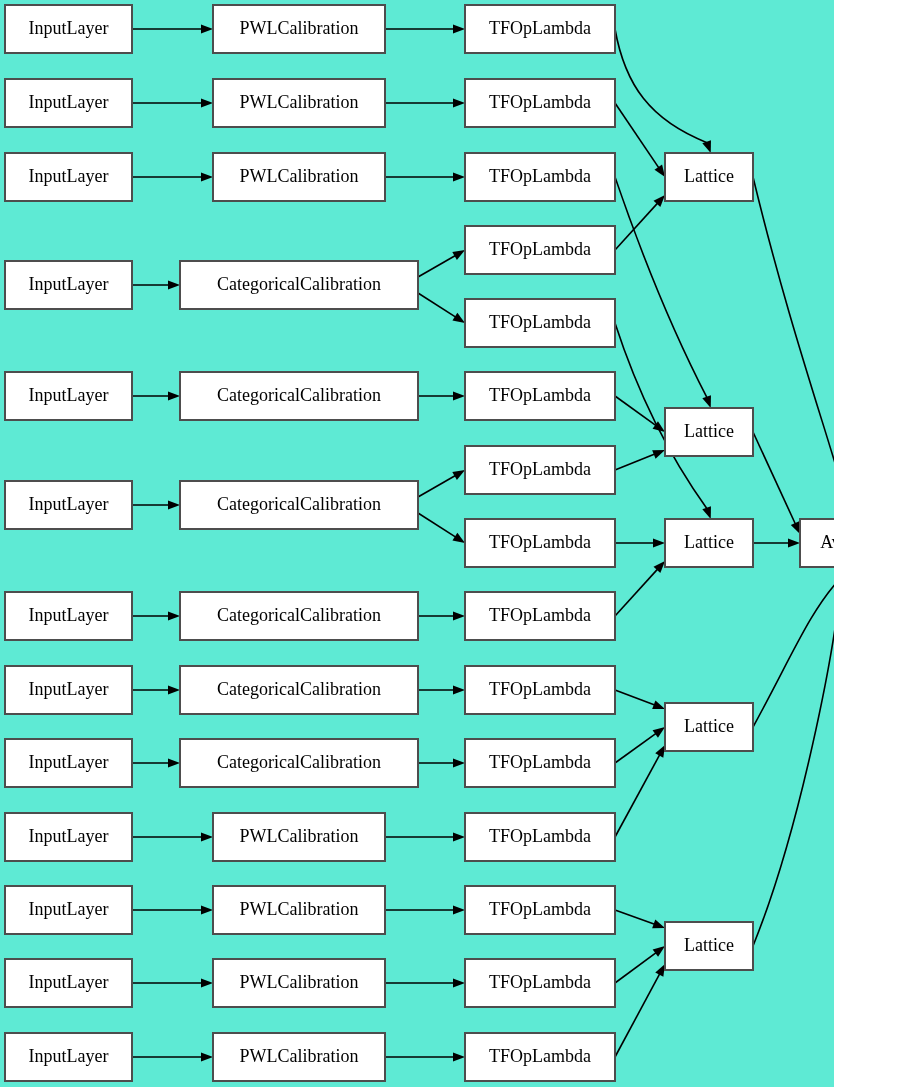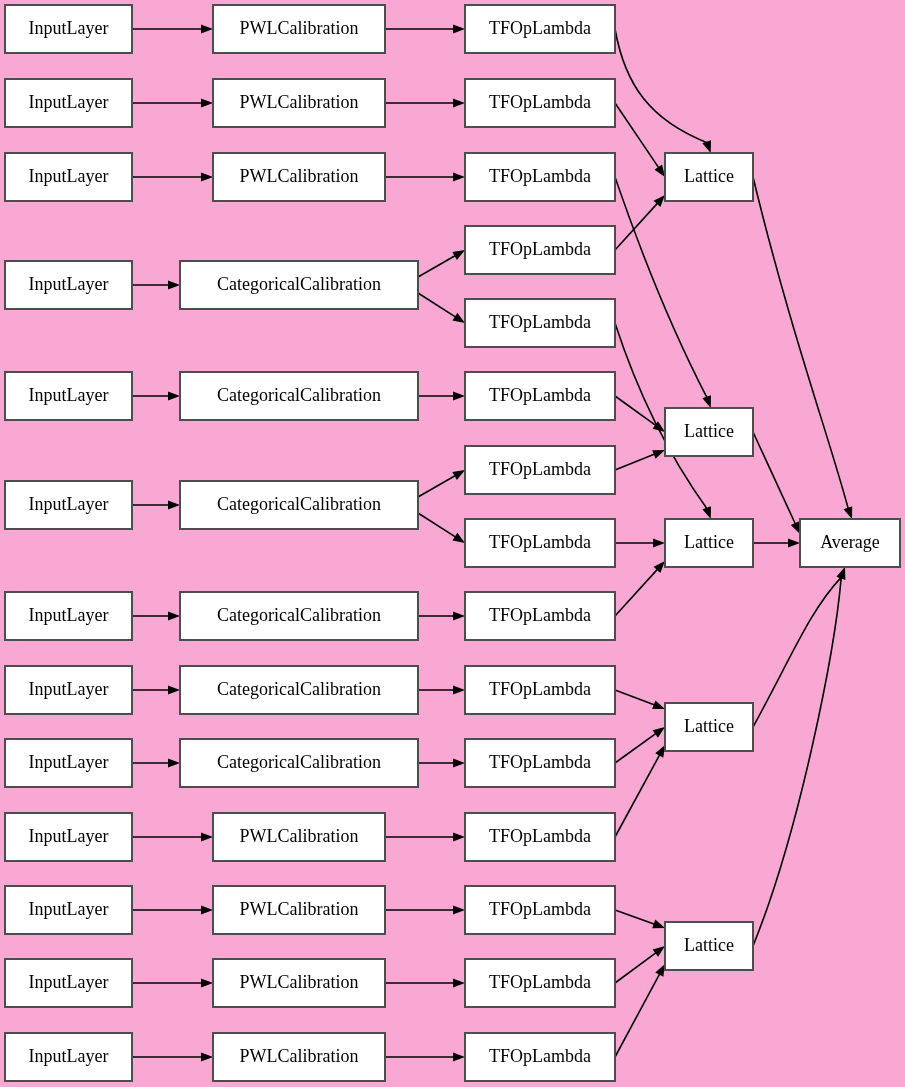--- a/index.html
+++ b/index.html
@@ -2,23 +2,23 @@
 <html><head>
 <meta charset="utf-8">
 <style>
   html, body {
     margin: 0;
     padding: 0;
     background: #ffffff;
   }
   #graph-root {
     position: relative;
-    width: 905px;
+    width: 834px;
     height: 1087px;
-    background: #f9a8d4;
+    background: #5eead4;
     font-family: "Liberation Serif", "DejaVu Serif", serif;
     overflow: hidden;
   }
   #graph-svg {
     position: absolute;
     left: 0;
     top: 0;
     width: 905px;
     height: 1087px;
     display: block;

